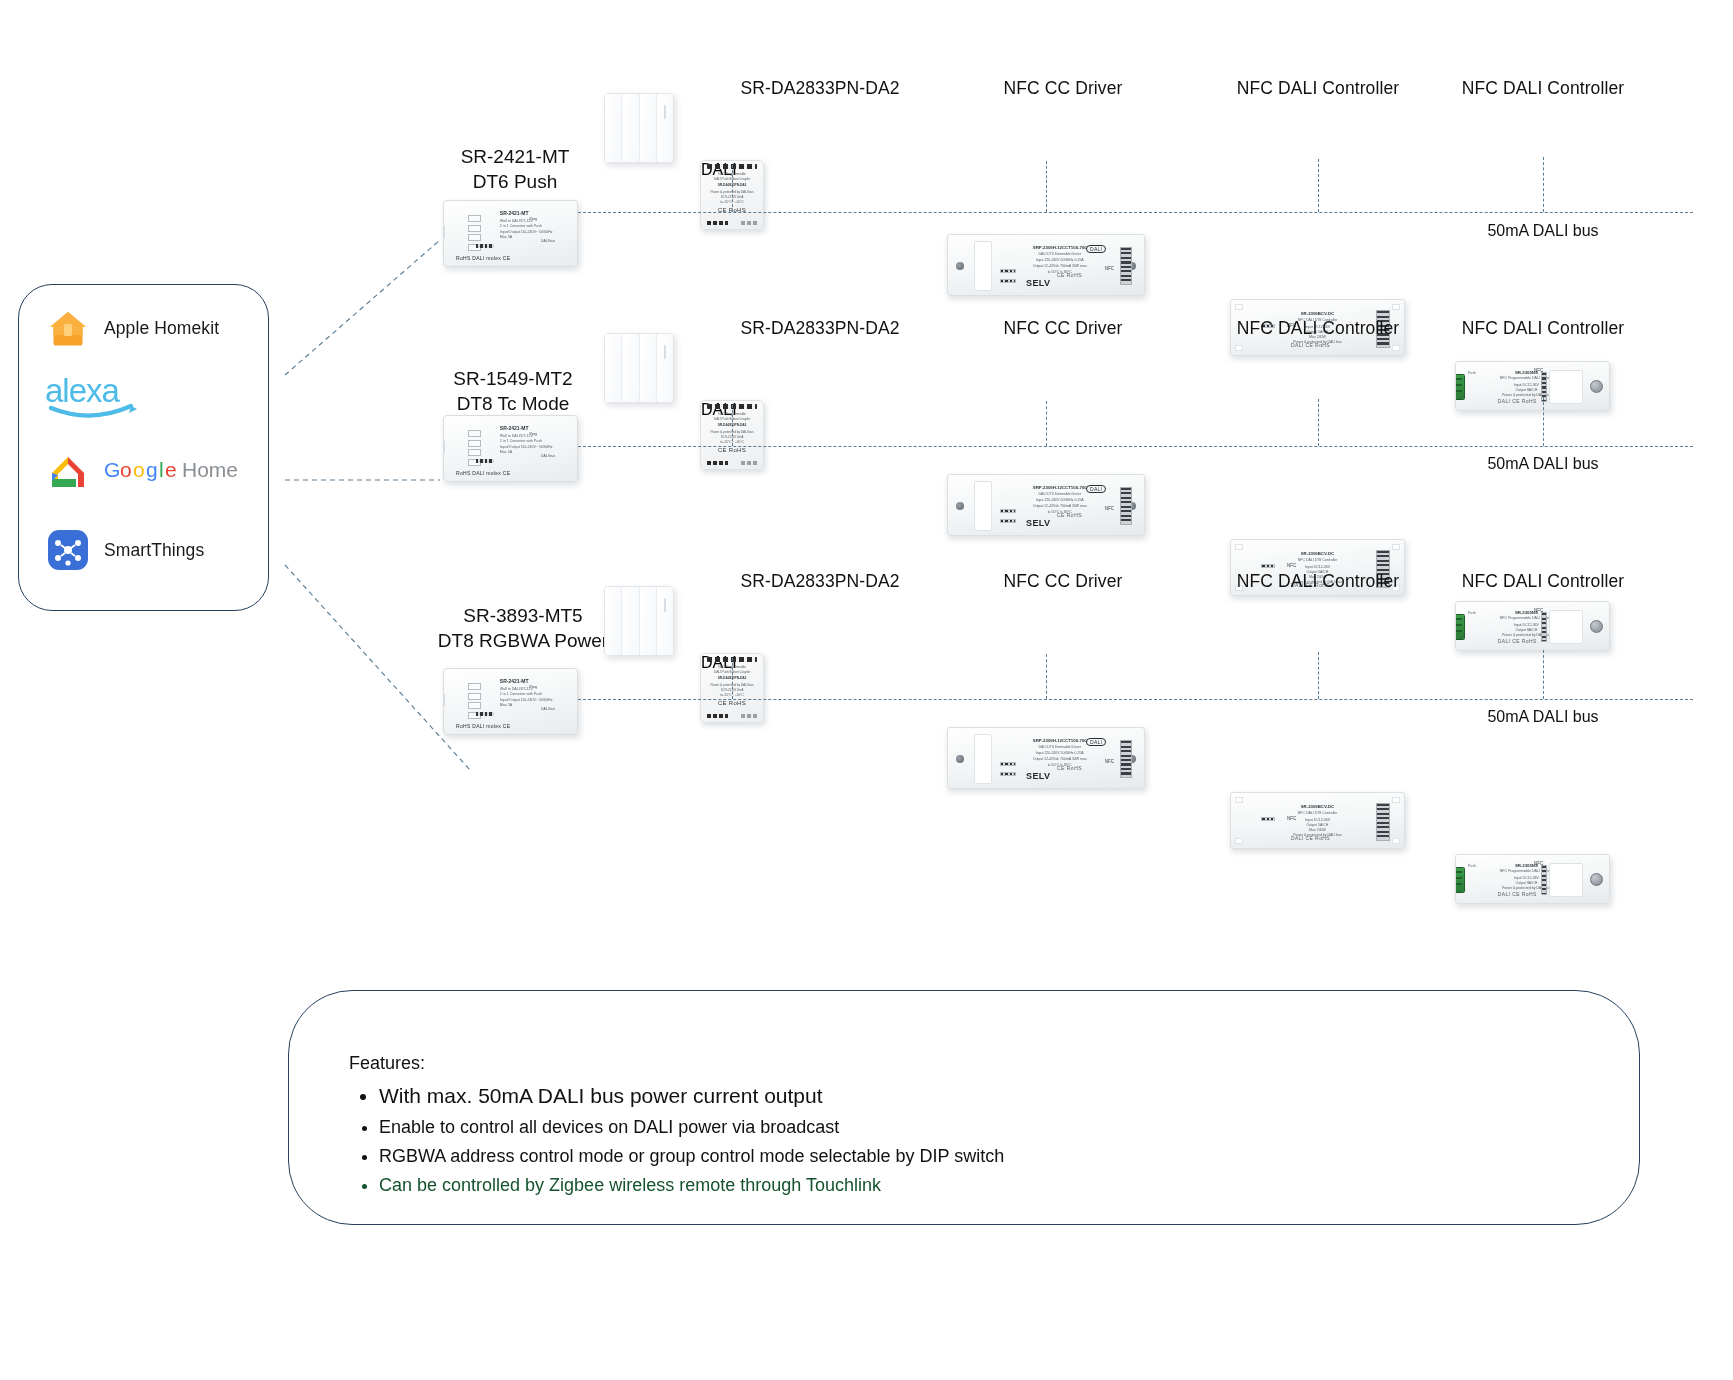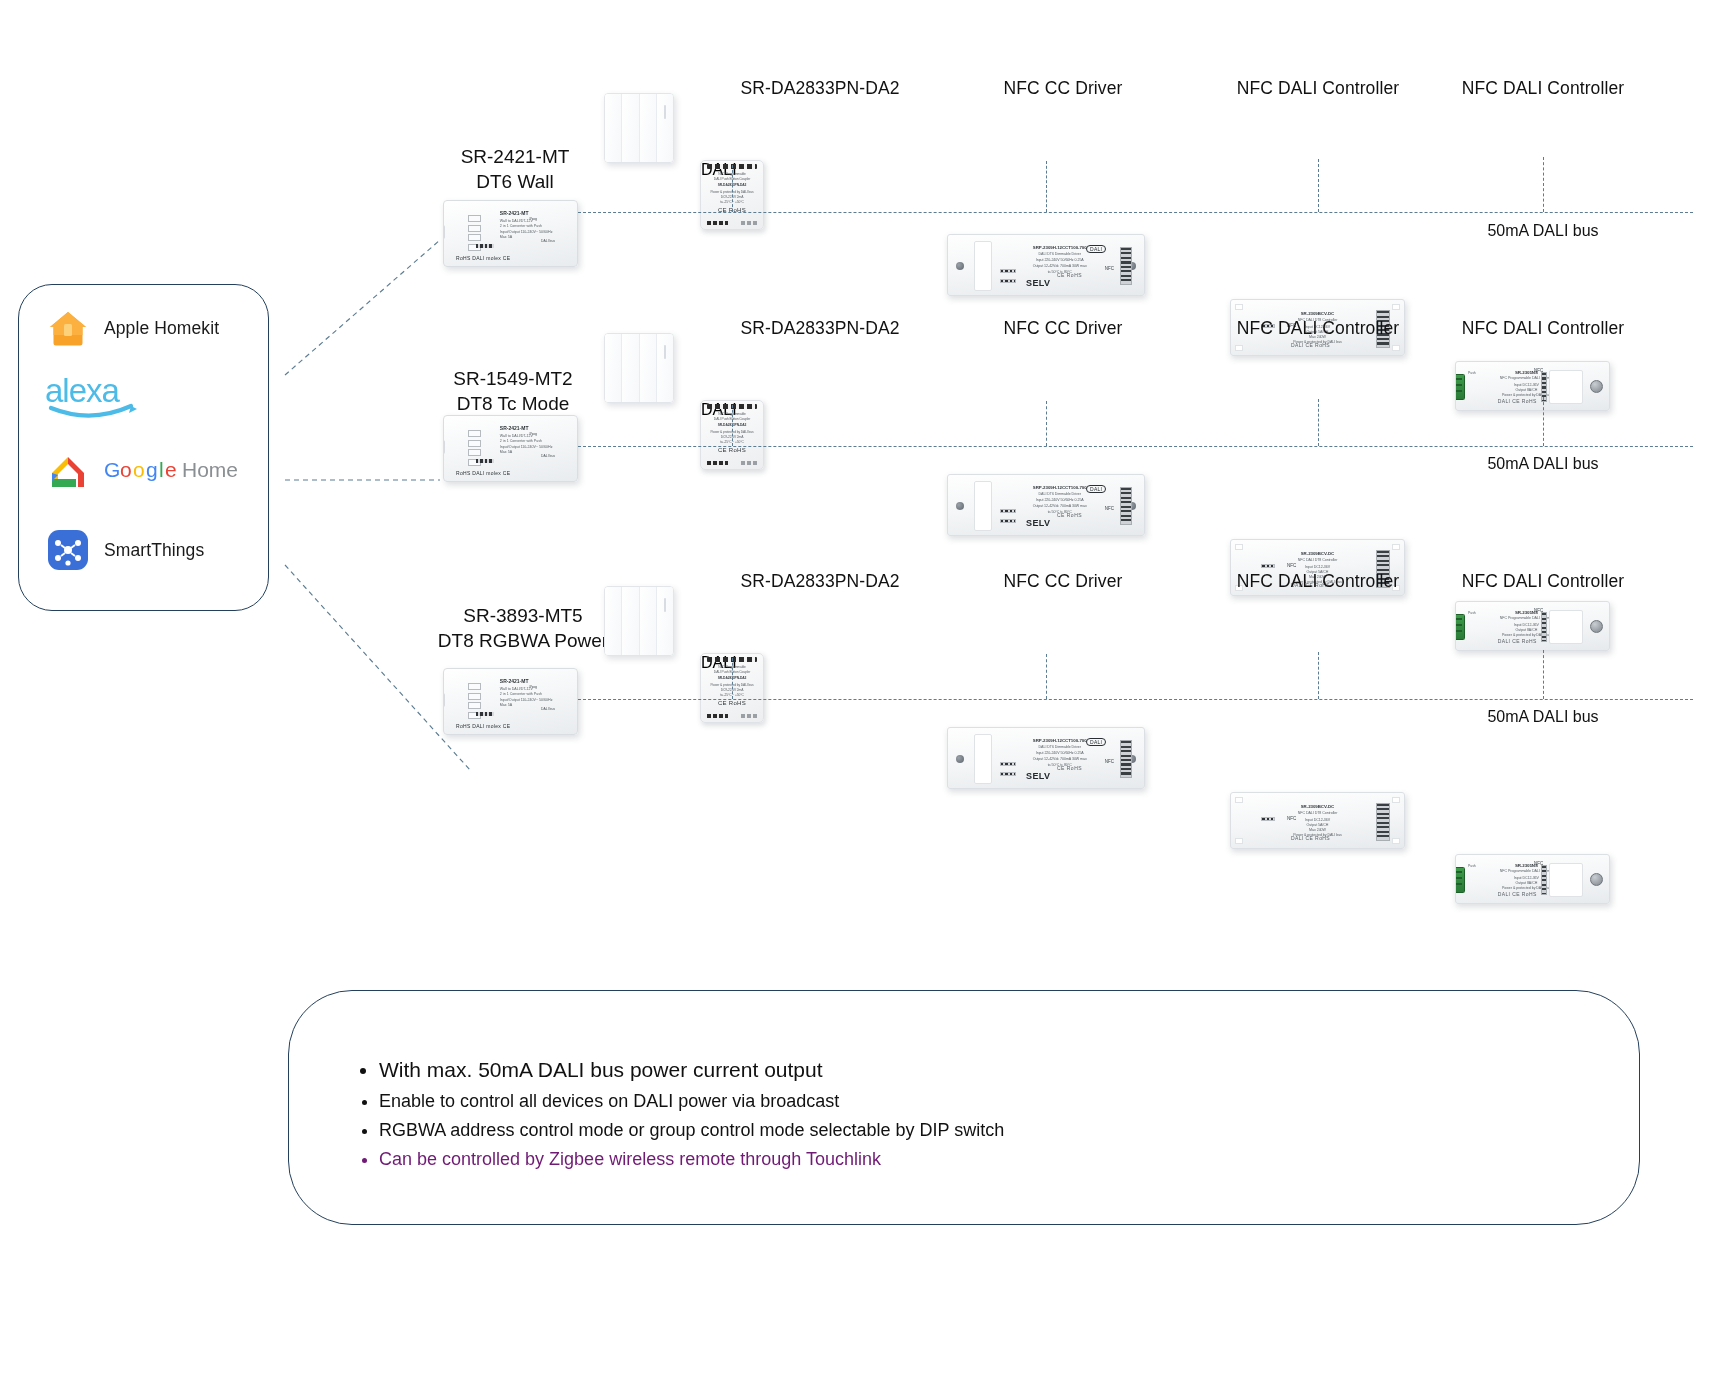--- a/index.html
+++ b/index.html
@@ -379,21 +379,21 @@
 
   <div class="row-group r0">
 
     <div class="col-header" style="left:820px; top:78px;">SR-DA2833PN-DA2</div>
     <div class="col-header" style="left:1063px; top:78px;">NFC CC Driver</div>
     <div class="col-header" style="left:1318px; top:78px;">NFC DALI Controller</div>
     <div class="col-header" style="left:1543px; top:78px;">NFC DALI Controller</div>
 
     <div class="gateway-label" style="left:515px; top:144px;">
       <div>SR-2421-MT</div>
-      <div>DT6 Wall</div>
+      <div>DT6 Push</div>
     </div>
 
     <div class="device gwbody" style="left:443px; top:200px; width:135px; height:67px;">
       <div class="leftear" style="position:absolute;left:-8px;top:24px;width:9px;height:14px;background:#d7dbdf;border-radius:2px;"></div>
       <div class="knob" style="left:10px; top:26px;"></div>
       <div class="terminals">
         <span></span>
           <span></span>
           <span></span>
           <span></span>
@@ -718,22 +718,23 @@
     <div class="vline" style="left:1046px; top:131px; height:45px;"></div>
     <div class="vline" style="left:1318px; top:129px; height:47px;"></div>
     <div class="vline" style="left:1543px; top:127px; height:49px;"></div>
     <div class="hline" style="left:578px; top:176px; width:1115px;"></div>
     <div class="bus-label" style="left:1543px; top:185px;">50mA DALI bus</div>
   </div>
 
   <div style="position:absolute; left:288px; top:990px; width:1352px; height:235px;
               border:1.3px solid #24405c; border-radius:64px; background:#fff;">
     <div style="position:absolute; left:60px; top:62px;">
+      <div style="font-size:18px; color:#111; margin-bottom:5px;">Features:</div>
       <ul style="margin:0; padding-left:30px; list-style:disc;">
         <li style="font-size:21px; color:#111; line-height:1.62;">With max. 50mA DALI bus power current output</li>
         <li style="font-size:18px; color:#111; line-height:1.62;">Enable to control all devices on DALI power via broadcast</li>
         <li style="font-size:18px; color:#111; line-height:1.62;">RGBWA address control mode or group control mode selectable by DIP switch</li>
-        <li style="font-size:18px; color:#701a75; line-height:1.62;">Can be controlled by Zigbee wireless remote through Touchlink</li>
+        <li style="font-size:18px; color:#14532d; line-height:1.62;">Can be controlled by Zigbee wireless remote through Touchlink</li>
       </ul>
     </div>
   </div>
 
 </div>
 
 </body></html>

